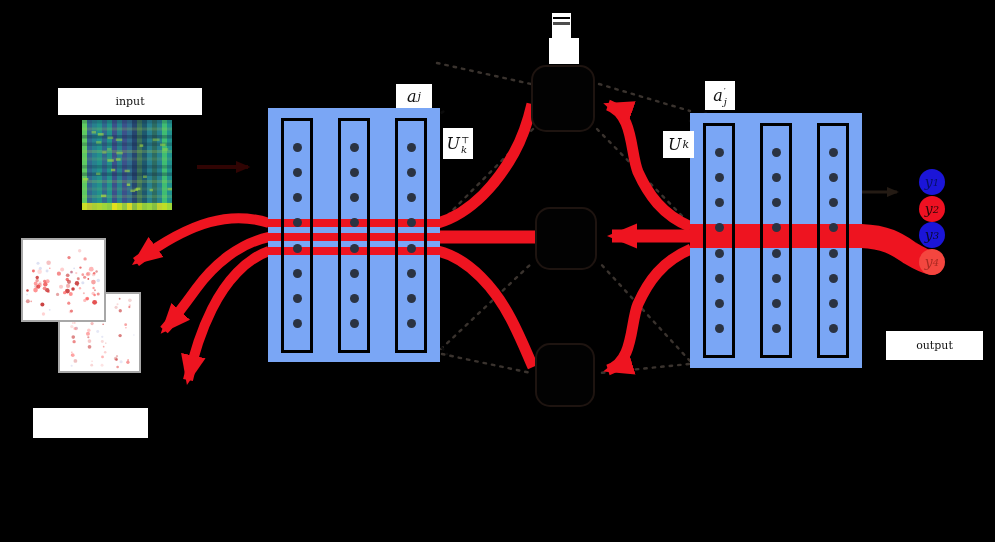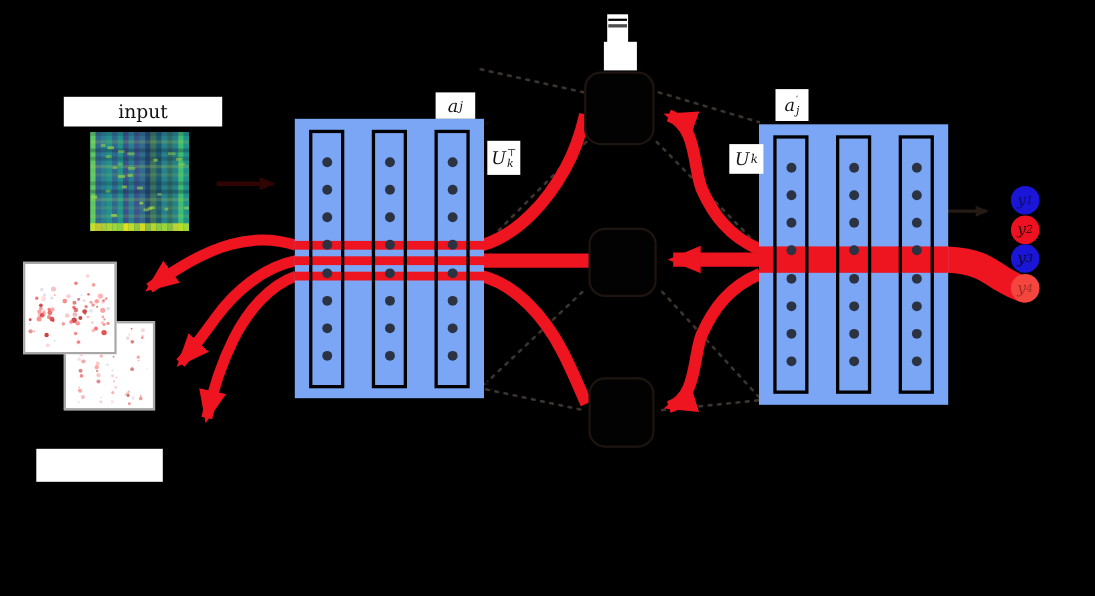--- a/index.html
+++ b/index.html
@@ -2,21 +2,21 @@
 <html><head>
 <meta charset="utf-8">
 <style>
   html,body{margin:0;padding:0;background:#000;}
   .stage{position:relative;width:995px;height:542px;background:var(--bg,#000);overflow:hidden;
          font-family:"DejaVu Serif","Liberation Serif",serif;}
   .stage *{box-sizing:border-box;}
 
   
   .labelbox{position:absolute;background:#fff;color:#111;display:flex;align-items:center;
-            justify-content:center;font-size:17px;}
+            justify-content:center;font-size:11px;}
   .mathbox{position:absolute;background:#fff;color:#111;display:flex;align-items:center;
            justify-content:center;font-size:16px;font-style:italic;}
   .mathbox .sub{font-size:11px;font-style:italic;vertical-align:sub;margin-left:1px;}
   .supsub{display:inline-flex;flex-direction:column;font-size:10px;line-height:9px;
           font-style:normal;margin-left:1px;transform:translateY(1px);}
   .supsub .s-top{font-size:9px;}
   .supsub .s-bot{font-style:italic;}
 
   
   .block{position:absolute;background:var(--blue);}
@@ -209,20 +209,23 @@
       <span class="s-bot">j</span>
     </span>
   </div>
 
   <div class="mathbox" style="left:663px;top:131px;width:31px;height:27px">
     <span>U</span>
       <span class="sub">k</span>
   </div>
 
 
+  <div class="labelbox" style="left:886px;top:331px;width:97px;height:29px">
+    <span>output</span>
+  </div>
 
   <div class="labelbox" style="left:33px;top:408px;width:115px;height:30px"></div>
 
   <div class="imgbox" style="left:82px;top:120px;width:90px;height:90px">
     <svg id="specto" width="90" height="90">
         <rect x="0" y="0" width="90" height="90" fill="#2a788e"></rect>
         <rect x="0" y="0" width="5" height="90" fill="#5ec962"></rect>
         <rect x="5" y="0" width="5" height="90" fill="#31688e"></rect>
         <rect x="10" y="0" width="5" height="90" fill="#27808e"></rect>
         <rect x="15" y="0" width="5" height="90" fill="#21918c"></rect>

